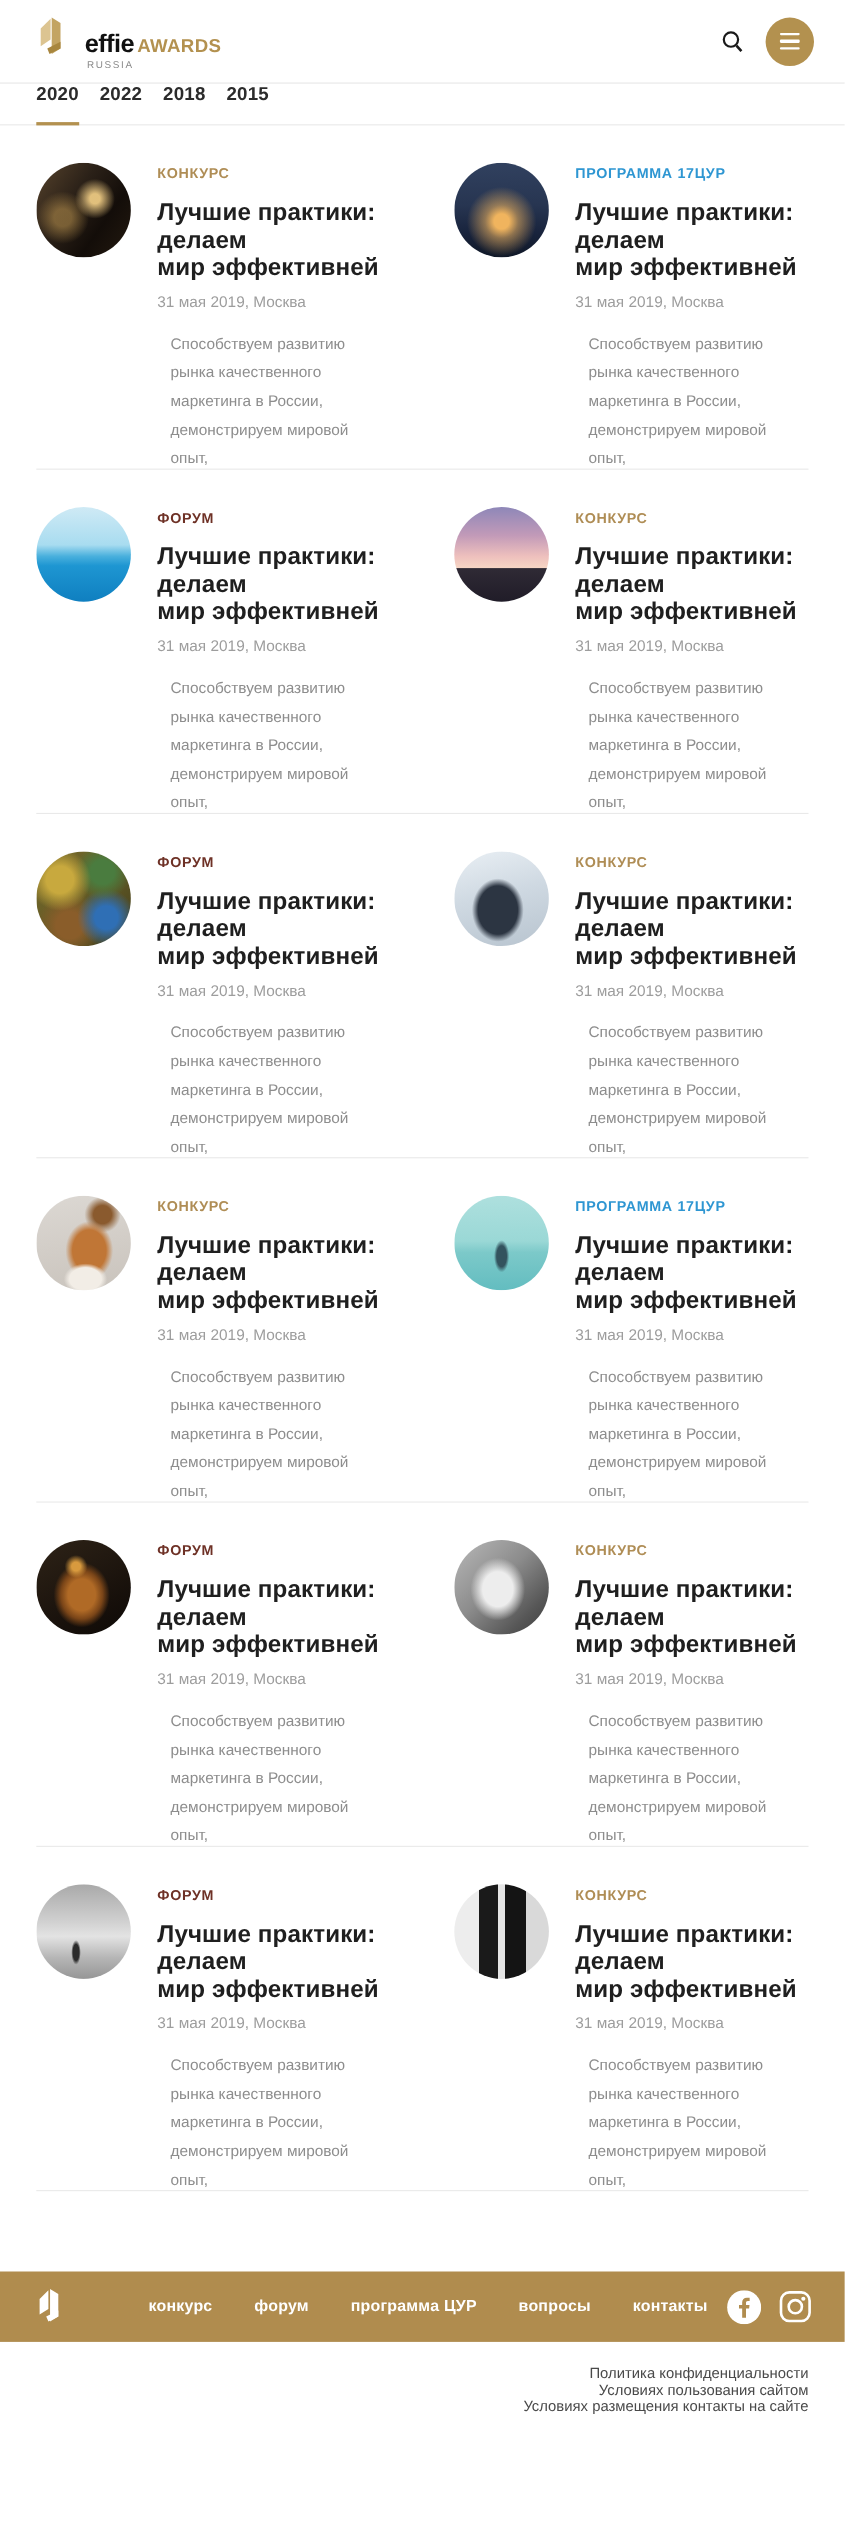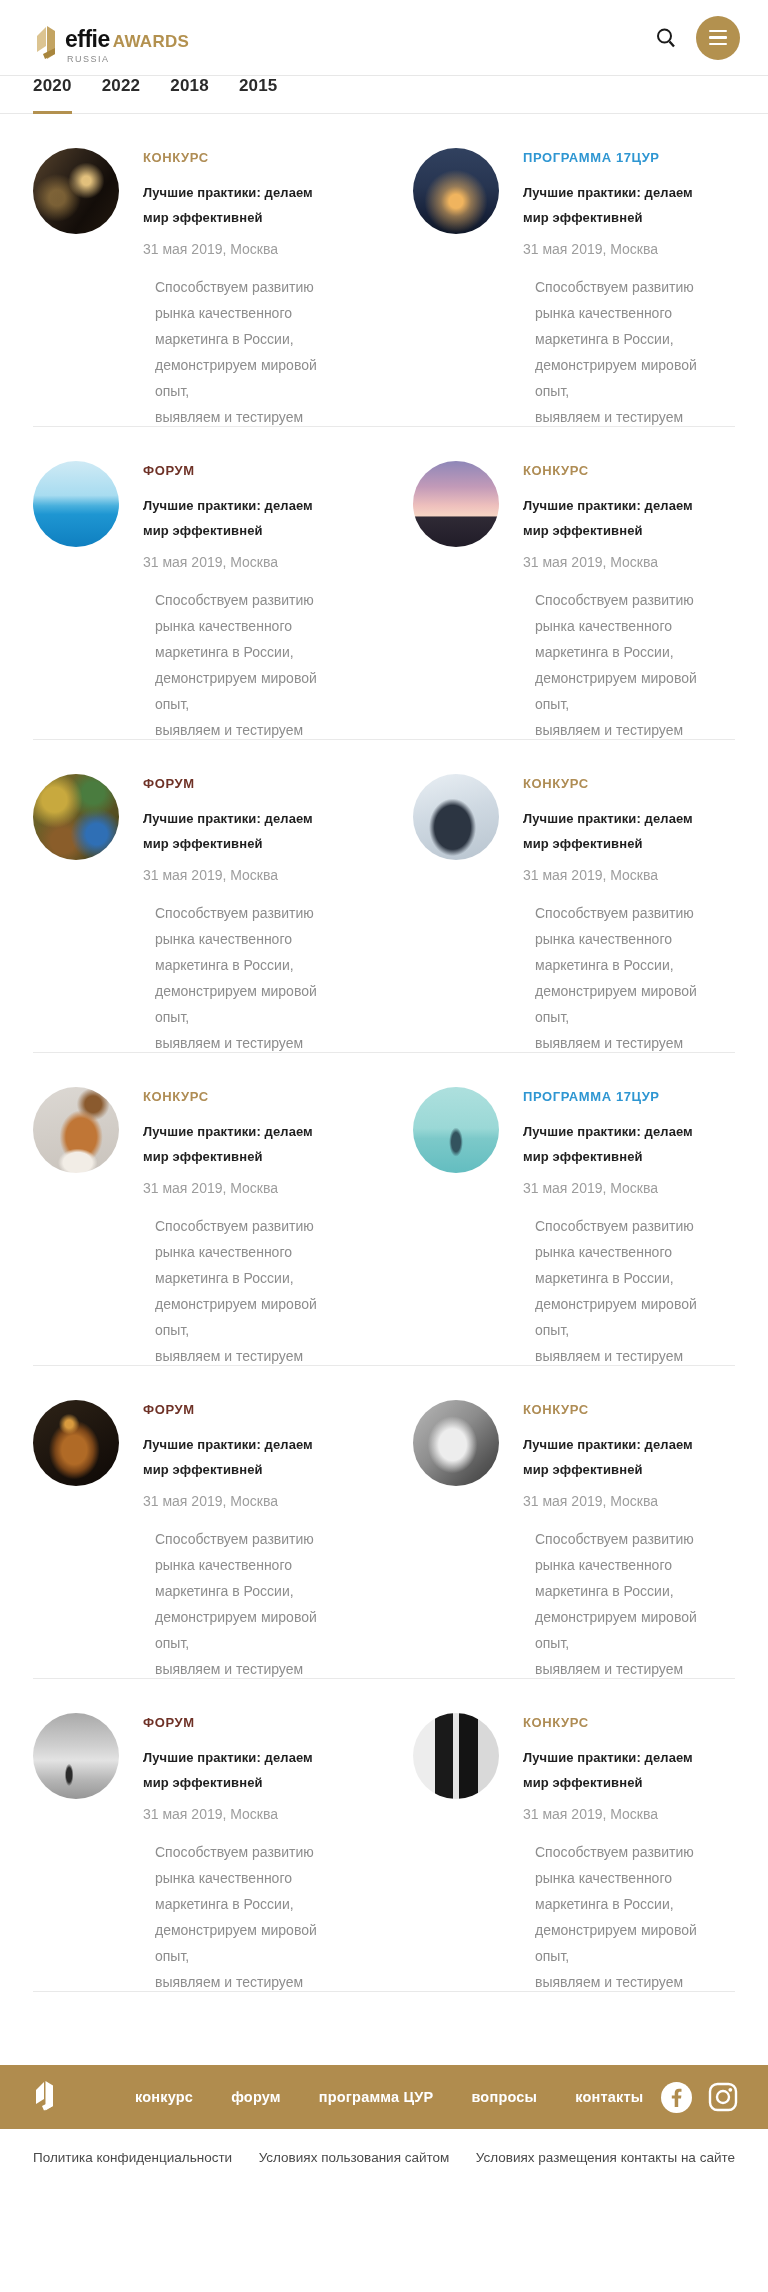--- a/index.html
+++ b/index.html
@@ -1,48 +1,48 @@
 <!DOCTYPE html>
 <html lang="ru"><head>
 <meta charset="utf-8">
 <style>
   html,body{margin:0;padding:0;background:#fff;}
   body{width:768px;font-family:"Liberation Sans",sans-serif;color:#222;-webkit-font-smoothing:antialiased;}
 
   
   .site-header{height:76px;box-sizing:border-box;border-bottom:1px solid #e7e7e7;
     display:flex;align-items:center;padding:0 28px 0 33px;background:#fff;}
-  .logo{display:flex;align-items:flex-end;gap:4px;cursor:pointer;}
+  .logo{display:flex;align-items:flex-start;gap:16px;cursor:pointer;}
   .logo-mark{width:34px;height:40px;margin-top:2px;}
   .logo-text{display:flex;flex-direction:column;margin-left:-6px;margin-top:14px;}
   .logo-line{display:flex;align-items:baseline;}
   .logo-effie{font-size:23px;font-weight:800;color:#111;letter-spacing:-0.5px;}
   .logo-awards{font-size:17px;font-weight:800;color:#b3914f;margin-left:3px;letter-spacing:0.3px;}
   .logo-russia{font-size:9px;font-weight:400;color:#8a8a8a;letter-spacing:1.5px;margin-top:1px;margin-left:2px;}
   .header-right{margin-left:auto;display:flex;align-items:center;gap:18px;}
   .search-btn{width:24px;height:24px;background:none;border:none;padding:0;cursor:pointer;}
   .menu-btn{width:44px;height:44px;border-radius:50%;background:#b3914f;border:none;cursor:pointer;
     display:flex;flex-direction:column;align-items:center;justify-content:center;gap:4px;}
   .menu-btn span{display:block;width:18px;height:2.5px;background:#fff;border-radius:1px;}
   .page-title{margin:42px 0 24px 24px;font-size:28px;line-height:34px;font-weight:800;color:#1f1f1f;letter-spacing:-0.3px;}
-  .tabs{padding:0 33px;border-bottom:1px solid #e8e8e8;display:flex;gap:30px;}
+  .tabs{padding:0 33px;border-bottom:1px solid #e8e8e8;display:flex;gap:19px;}
   .tab{background:none;border:none;padding:0 0 15px 0;margin:0;cursor:pointer;
     font-family:inherit;font-size:17px;font-weight:800;color:#2b2b2b;letter-spacing:0.2px;
     border-bottom:3px solid transparent;margin-bottom:-1px;}
   .tab.active{border-bottom-color:#b3914f;}
 
   
   .events-grid{padding:0 33px;}
   .events-row{display:grid;grid-template-columns:1fr 1fr;column-gap:58px;
     border-bottom:1px solid #e9e9e9;height:313px;box-sizing:border-box;padding-top:34px;overflow:hidden;}
   .event-card{display:flex;gap:24px;cursor:pointer;}
   .event-photo{width:86px;height:86px;border-radius:50%;flex-shrink:0;}
   .event-body{flex:1;min-width:0;}
   .event-category{font-size:13px;font-weight:800;letter-spacing:0.6px;margin:2px 0 15px 0;}
-  .event-title{font-size:13px;line-height:25px;font-weight:800;color:#1f1f1f;margin:0 0 11px 0;white-space:pre-line;letter-spacing:0.1px;}
+  .event-title{font-size:22px;line-height:25px;font-weight:800;color:#1f1f1f;margin:0 0 11px 0;white-space:pre-line;letter-spacing:0.1px;}
   .event-date{font-size:14px;color:#9d9d9d;margin:0 0 17px 0;}
   .event-desc{font-size:14px;line-height:26px;color:#8d8d8d;margin:12px;white-space:pre-line;}
 
   
   .trophies-photo{background:
     radial-gradient(circle at 62% 38%, rgba(236,201,130,.95) 0 6%, rgba(236,201,130,0) 24%),
     radial-gradient(circle at 28% 58%, rgba(190,150,80,.55) 0 10%, rgba(190,150,80,0) 30%),
     linear-gradient(125deg,#57432c 0%,#2b2118 38%,#130d09 68%,#241a10 100%);}
   .night-storefront-photo{background:
     radial-gradient(circle at 50% 62%, #f0b45e 0 10%, rgba(240,180,94,.55) 22%, rgba(240,180,94,0) 46%),
@@ -80,21 +80,21 @@
   .bw-suit-legs-photo{background:
     linear-gradient(90deg,#ededed 0 26%,#1a1a1a 26% 46%,#e5e5e5 46% 54%,#141414 54% 76%,#d9d9d9 76% 100%);}
 
   
   .footer-bar{margin-top:73px;height:64px;background:#b08c4e;display:flex;align-items:center;padding:0 30px 0 33px;}
   .footer-logo{width:30px;height:36px;flex-shrink:0;}
   .footer-nav{display:flex;align-items:center;gap:38px;margin-left:72px;}
   .footer-nav a{color:#fff;text-decoration:none;font-size:14.5px;font-weight:600;letter-spacing:0.2px;}
   .footer-social{margin-left:auto;display:flex;align-items:center;gap:15px;}
   .social-btn{width:31px;height:31px;background:none;border:none;padding:0;cursor:pointer;display:flex;align-items:center;justify-content:center;}
-  .legal-bar{display:flex;justify-content:space-between;align-items:center;padding:21px 33px 22px 33px;}
+  .legal-bar{display:flex;justify-content:space-between;align-items:flex-end;padding:21px 33px 22px 33px;flex-direction:column;}
   .legal-bar a{color:#4a4a4a;text-decoration:none;font-size:13.5px;}
 </style>
 </head>
 <body>
 
 <header class="site-header">
   <div class="logo">
     <svg class="logo-mark" viewBox="0 0 34 40">
       <path d="M4 28 L4 12 L13 3 L13 22 Z" fill="#dcc491"></path>
       <path d="M14 20 L14 2 L22 7 L22 30 L14 35 Z" fill="#c3a462"></path>

